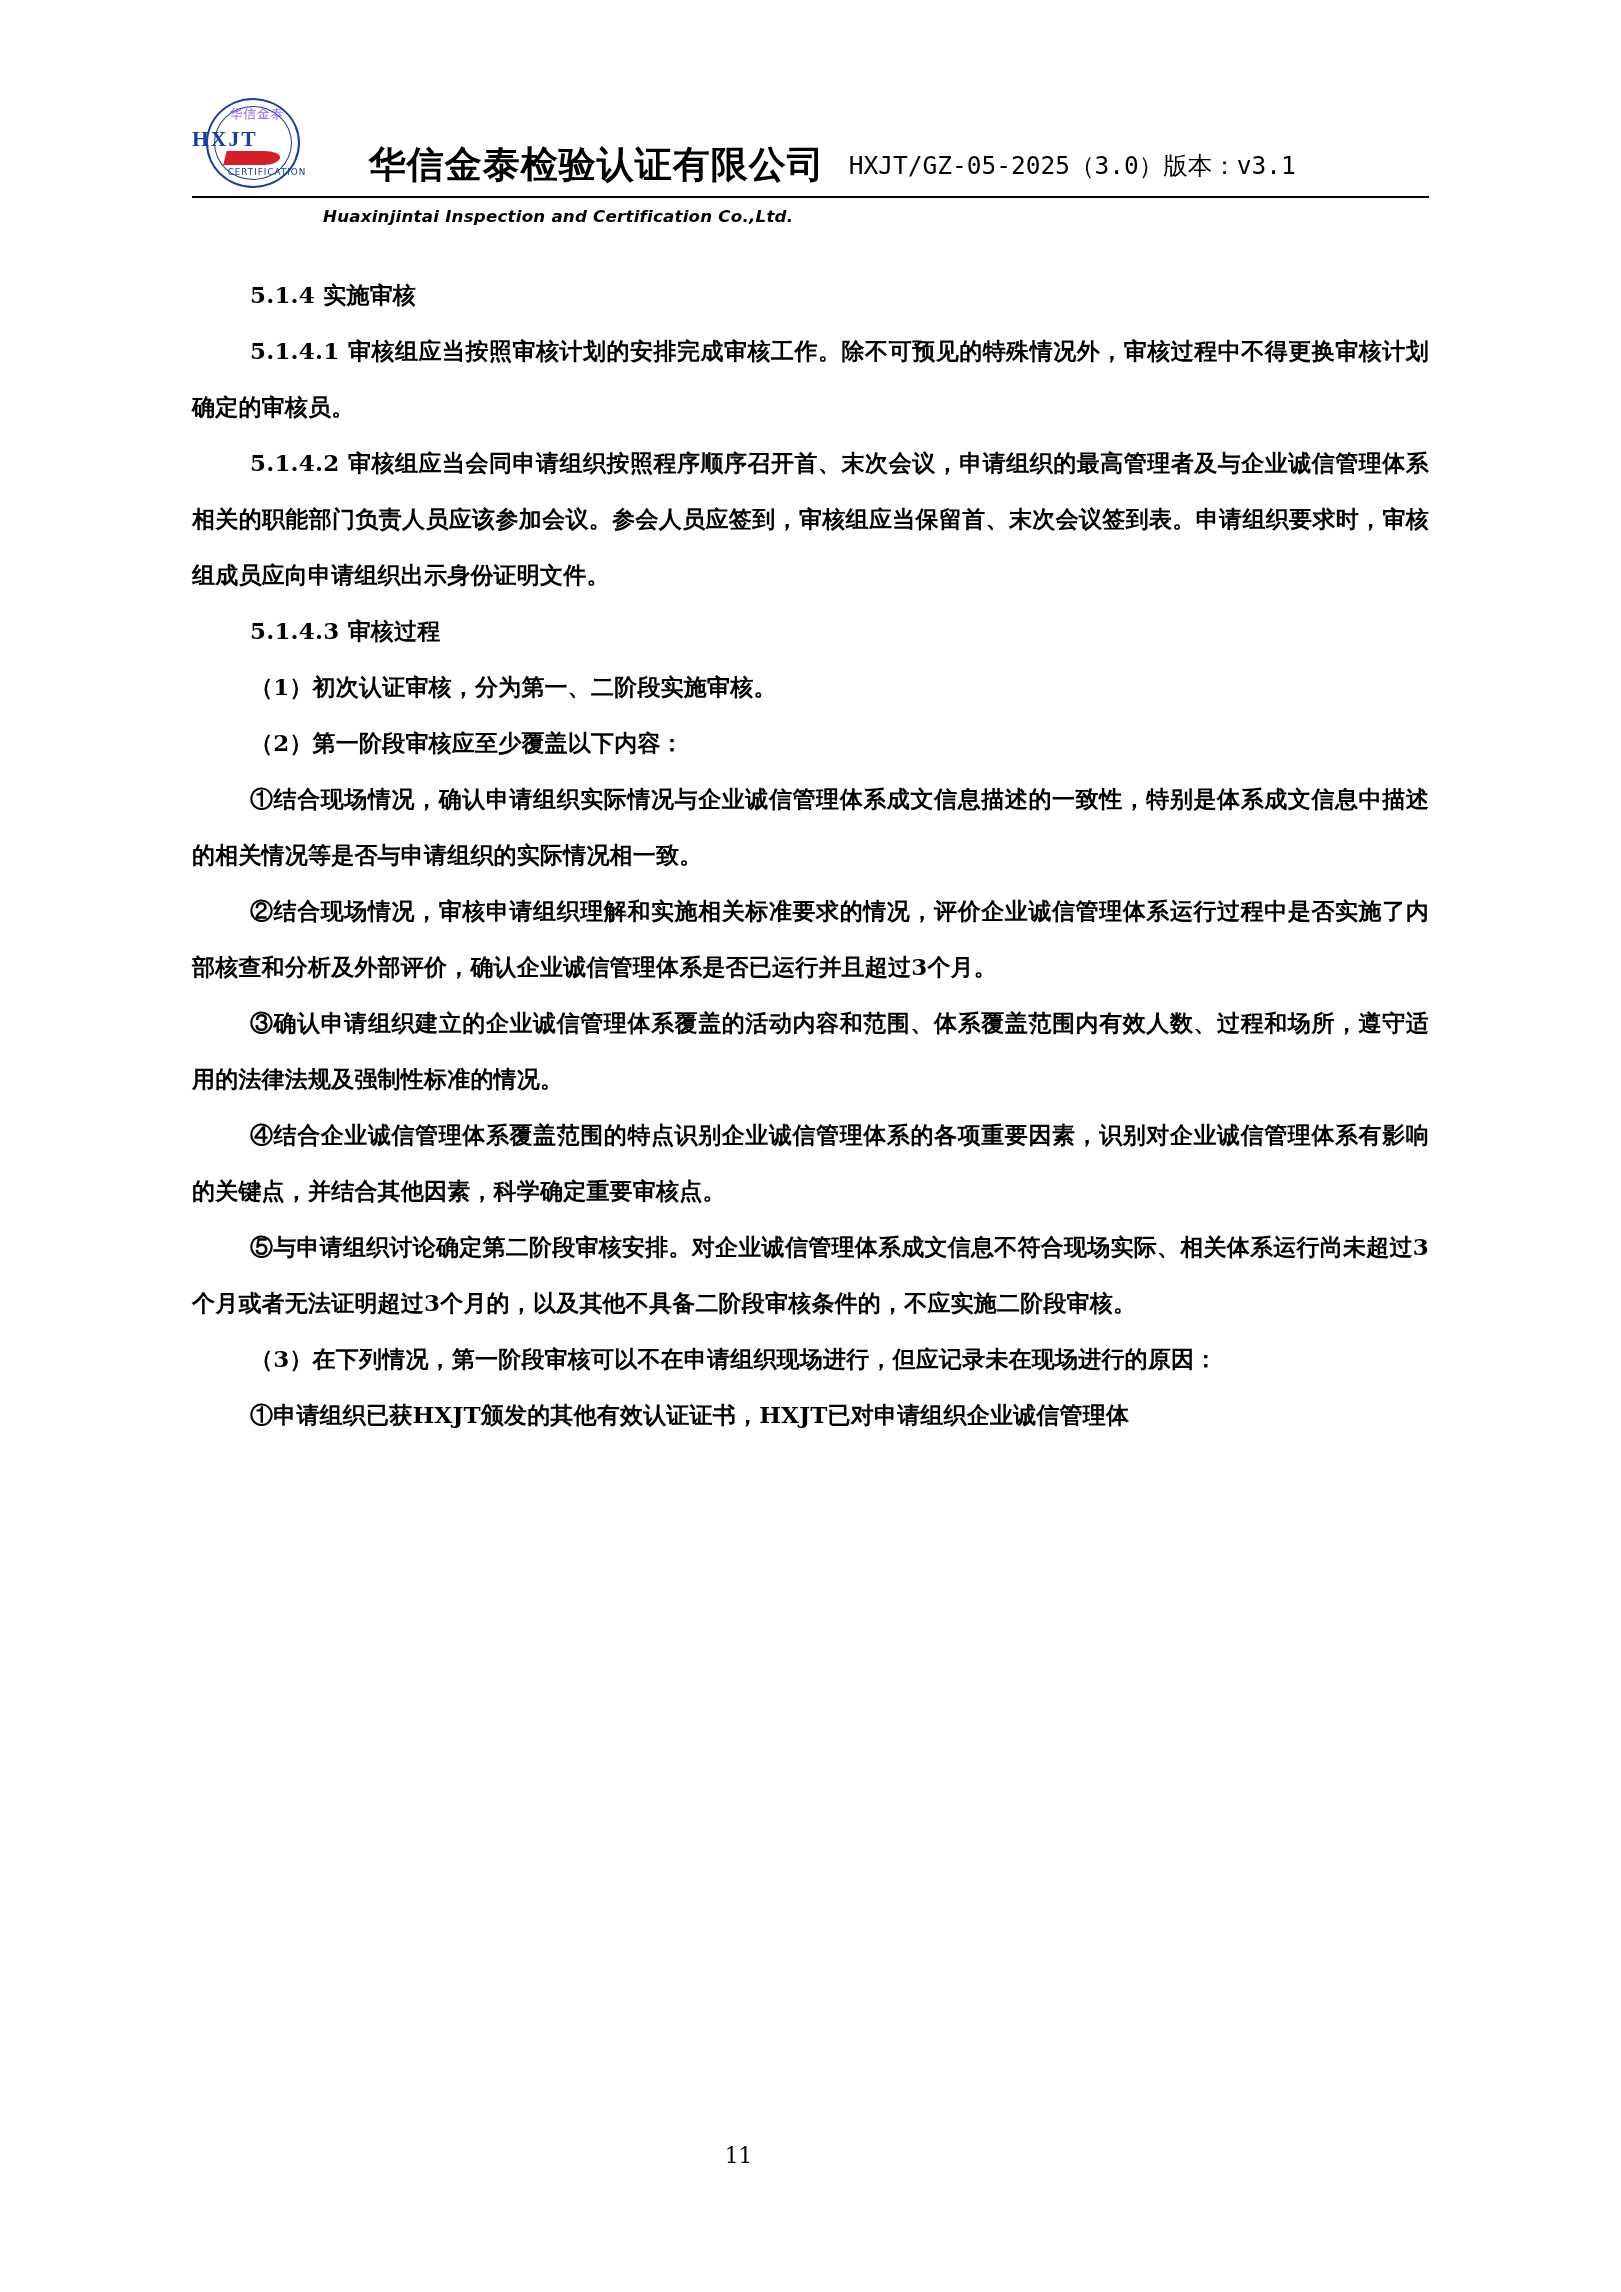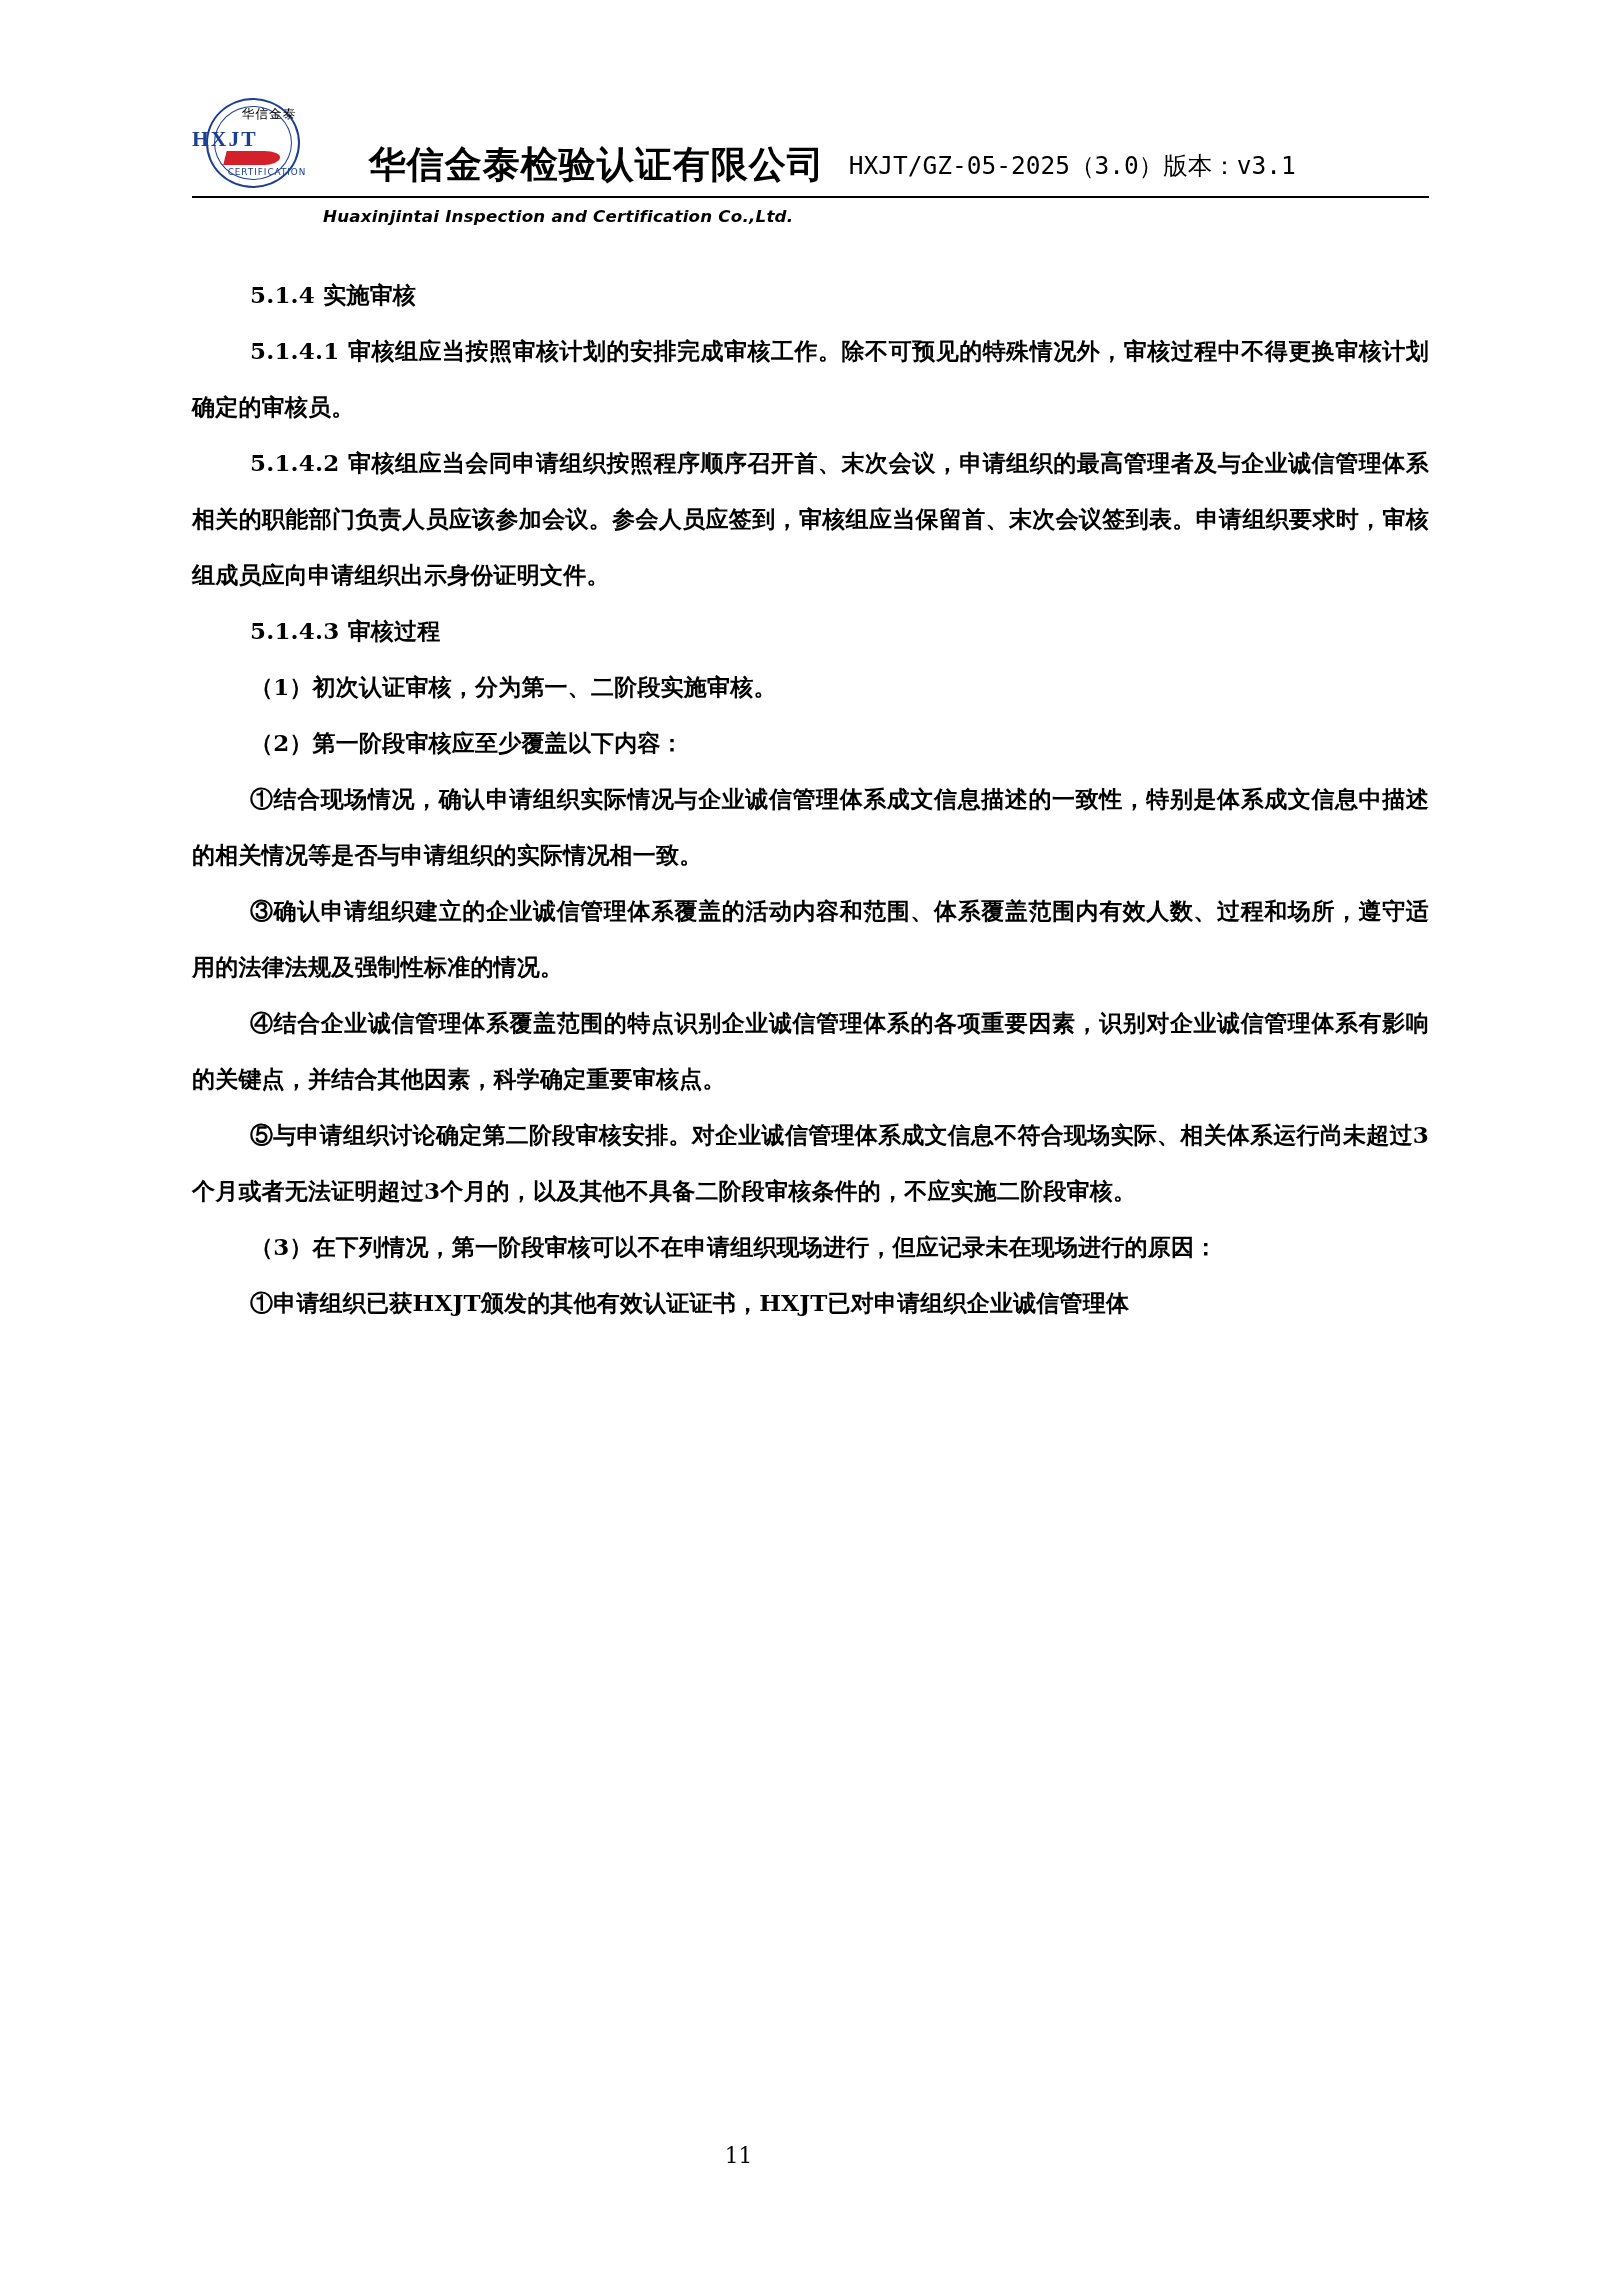--- a/index.html
+++ b/index.html
@@ -58,26 +58,26 @@
     left: 21.6px;
     top: 11.8px;
     width: 78px;
     height: 74px;
     border: 1px solid #1c3f94;
     border-radius: 50%;
     box-sizing: border-box;
   }
   .logo-top-text {
     position: absolute;
-    left: 16px;
+    left: 4px;
     top: 11.8px;
     width: 122px;
     text-align: center;
     font-size: 12.7px;
-    color: #000000;
+    color: #8b5cf6;
     font-family: "DejaVu Sans", sans-serif;
     letter-spacing: 1px;
   }
   .logo-hxjt {
     position: absolute;
     left: 0;
     top: 33px;
     width: 122px;
     text-align: left;
     font-size: 21.6px;
@@ -193,20 +193,21 @@
   </div>
 
   <div class="content">
     <p class="para indent">5.1.4 实施审核</p>
     <p class="para indent">5.1.4.1 审核组应当按照审核计划的安排完成审核工作。除不可预见的特殊情况外，审核过程中不得更换审核计划确定的审核员。</p>
     <p class="para indent">5.1.4.2 审核组应当会同申请组织按照程序顺序召开首、末次会议，申请组织的最高管理者及与企业诚信管理体系相关的职能部门负责人员应该参加会议。参会人员应签到，审核组应当保留首、末次会议签到表。申请组织要求时，审核组成员应向申请组织出示身份证明文件。</p>
     <p class="para indent">5.1.4.3 审核过程</p>
     <p class="para indent">（1）初次认证审核，分为第一、二阶段实施审核。</p>
     <p class="para indent">（2）第一阶段审核应至少覆盖以下内容：</p>
     <p class="para indent">①结合现场情况，确认申请组织实际情况与企业诚信管理体系成文信息描述的一致性，特别是体系成文信息中描述的相关情况等是否与申请组织的实际情况相一致。</p>
+    <p class="para indent">②结合现场情况，审核申请组织理解和实施相关标准要求的情况，评价企业诚信管理体系运行过程中是否实施了内部核查和分析及外部评价，确认企业诚信管理体系是否已运行并且超过3个月。</p>
     <p class="para indent">③确认申请组织建立的企业诚信管理体系覆盖的活动内容和范围、体系覆盖范围内有效人数、过程和场所，遵守适用的法律法规及强制性标准的情况。</p>
     <p class="para indent">④结合企业诚信管理体系覆盖范围的特点识别企业诚信管理体系的各项重要因素，识别对企业诚信管理体系有影响的关键点，并结合其他因素，科学确定重要审核点。</p>
     <p class="para indent">⑤与申请组织讨论确定第二阶段审核安排。对企业诚信管理体系成文信息不符合现场实际、相关体系运行尚未超过3个月或者无法证明超过3个月的，以及其他不具备二阶段审核条件的，不应实施二阶段审核。</p>
     <p class="para indent">（3）在下列情况，第一阶段审核可以不在申请组织现场进行，但应记录未在现场进行的原因：</p>
     <p class="para indent">①申请组织已获HXJT颁发的其他有效认证证书，HXJT已对申请组织企业诚信管理体</p>
   </div>
 
   <div class="page-number">11</div>
 
 </div>

